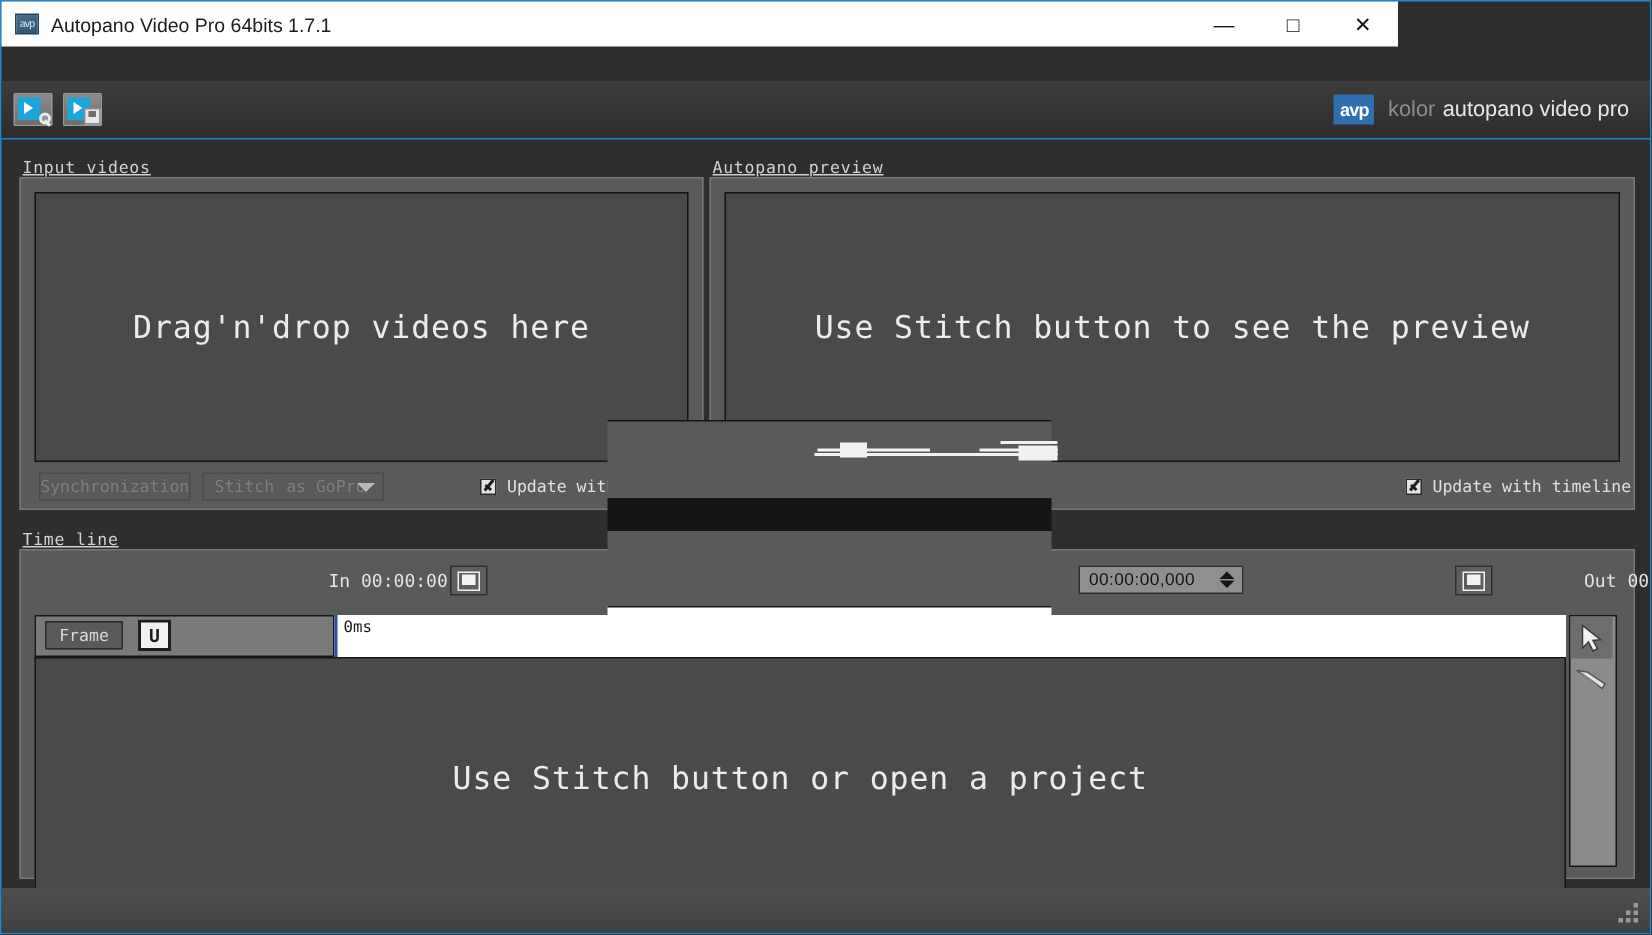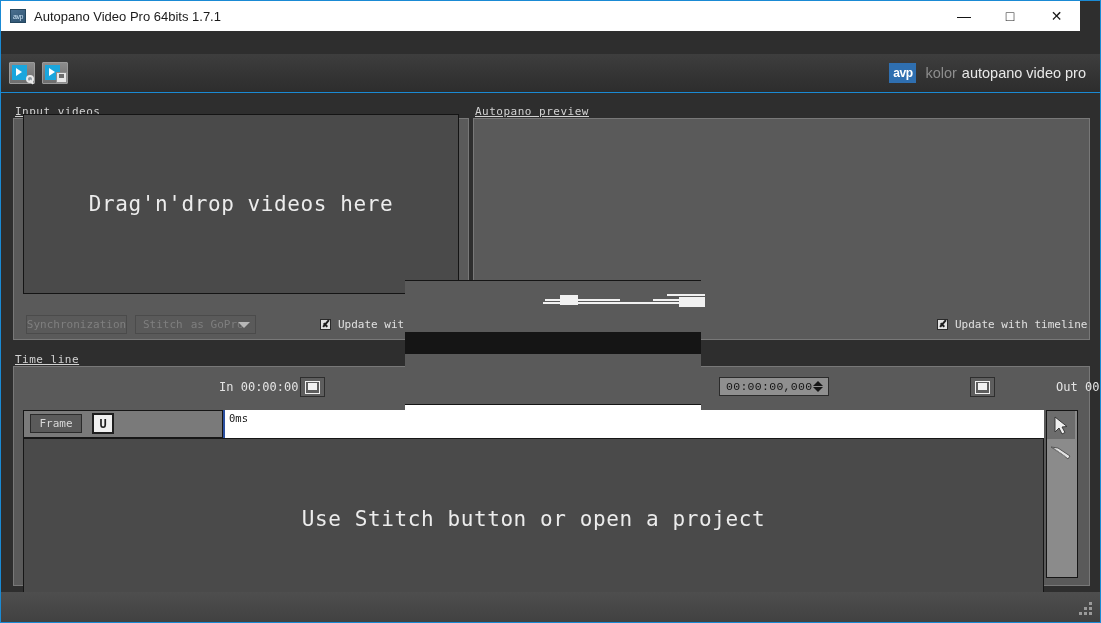--- a/index.html
+++ b/index.html
@@ -10,21 +10,21 @@
   }
   .app{
     position:relative;width:1101px;height:623px;
     box-sizing:border-box;
     border:1px solid #1a8ad4;
     background:#2e2e2e;
   }
 
   
   .titlebar{
-    position:absolute;left:0;top:0;width:1079px;height:30px;
+    position:absolute;left:0;top:0;width:931px;height:30px;
     background:#ffffff;display:flex;align-items:center;
   }
   .title-icon{
     width:16px;height:14px;margin-left:9px;margin-right:8px;
     background:linear-gradient(160deg,#4a6f8f 0%,#2f5472 100%);
     border:1px solid #24465f;box-sizing:border-box;
     display:flex;align-items:center;justify-content:center;
     font-family:"Liberation Sans",sans-serif;font-size:7px;color:#cfe6f7;letter-spacing:-.5px;
   }
   .title-text{
@@ -159,21 +159,21 @@
   }
   .flagbtn .flagicon:after{
     content:"";position:absolute;left:1.5px;top:1.5px;width:9px;height:7px;background:#f2f2f2;
   }
   .spinner{
     position:absolute;background:#8f8f8f;border:1px solid #2b2b2b;box-sizing:border-box;
     display:flex;align-items:center;
   }
   .spinner .val{
     font-size:11.5px;color:#141414;padding-left:6px;
-    font-family:Liberation Mono, monospace;letter-spacing:.3px;
+    font-family:Liberation Sans, sans-serif;letter-spacing:.3px;
   }
   .spinner .arrows{
     margin-left:auto;margin-right:5px;display:flex;flex-direction:column;
     align-items:center;justify-content:center;line-height:0;
   }
   .spinner .arrows i{display:block;}
   .up-tri{border-left:5px solid transparent;border-right:5px solid transparent;border-bottom:5px solid #151515;margin-bottom:1px;}
   .dn-tri{border-left:5px solid transparent;border-right:5px solid transparent;border-top:5px solid #151515;}
   .bracket{
     position:absolute;font-size:15px;color:#e8e8e8;
@@ -235,36 +235,39 @@
     </div>
     <div class="brand">
       <div class="brand-logo">avp</div>
       <div class="brand-kolor">kolor</div>
       <div class="brand-name">autopano video pro</div>
     </div>
   </div>
 
   <div class="group-label" style="left:14px;top:104px;">Input videos</div>
   <div class="panel" style="left:12px;top:117px;width:456px;height:222px;"></div>
-  <div class="stage" style="left:22px;top:113px;width:436px;height:180px;">
+  <div class="stage" style="left:22px;top:127px;width:436px;height:180px;">
     <div class="stage-text">Drag'n'drop videos here</div>
   </div>
   <div class="btn disabled" style="left:25px;top:314px;width:101px;height:19px;">Synchronization</div>
   <div class="btn disabled" style="left:134px;top:314px;width:121px;height:19px;justify-content:flex-start;padding-left:7px;">
     <span>Stitch</span>
     <span style="margin-left:8px;">as GoPro</span>
     <span style="position:absolute;right:5px;width:0;height:0;border-left:6px solid transparent;border-right:6px solid transparent;border-top:6px solid #b8b8b8;"></span>
   </div>
   <div class="chk" style="left:319px;top:317px;">
     <span class="box"></span>
     <span class="lbl">Update with</span>
   </div>
 
   <div class="group-label" style="left:474px;top:104px;">Autopano preview</div>
   <div class="panel" style="left:472px;top:117px;width:617px;height:222px;"></div>
+  <div class="stage" style="left:482px;top:127px;width:597px;height:180px;">
+    <div class="stage-text">Use Stitch button to see the preview</div>
+  </div>
   <div class="chk" style="left:936px;top:317px;">
     <span class="box"></span>
     <span class="lbl">Update with timeline</span>
   </div>
 
   <div class="group-label" style="left:14px;top:352px;">Time line</div>
   <div class="panel" style="left:12px;top:365px;width:1077px;height:220px;"></div>
 
   <div class="timecode" style="left:218px;top:379px;">
     <span>In</span>

